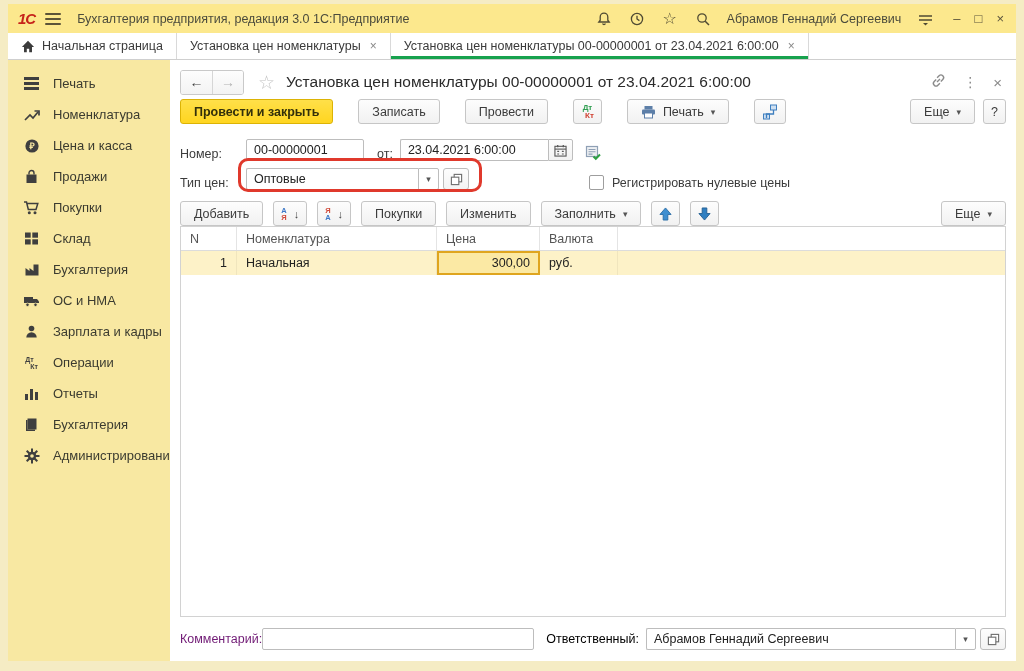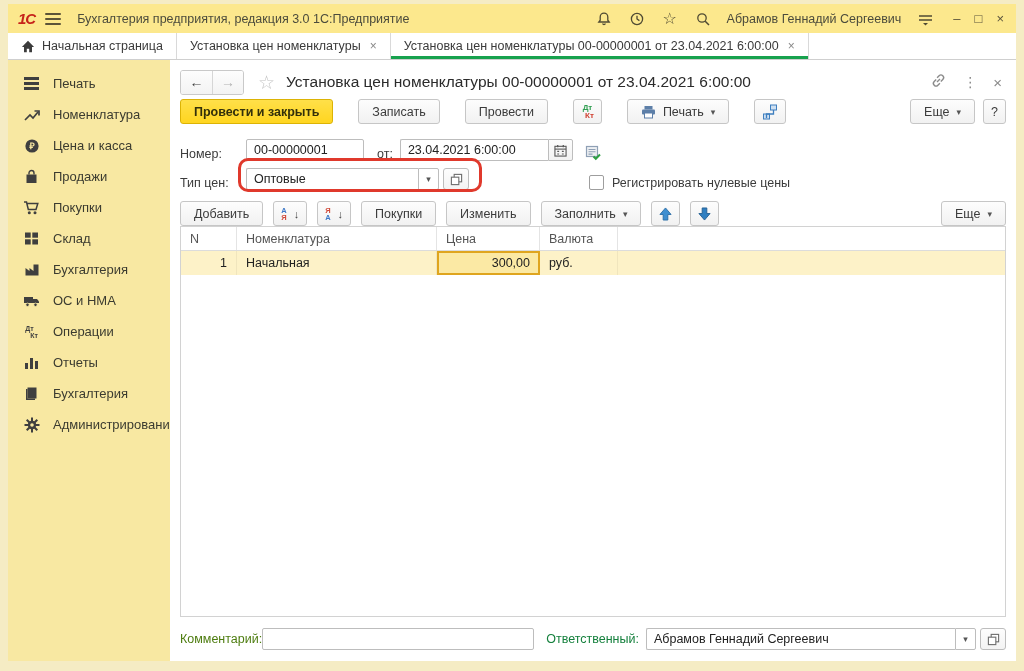--- a/index.html
+++ b/index.html
@@ -115,23 +115,23 @@
   .grid-row { display:grid; grid-template-columns:56px 200px 103px 78px 1fr; flex:0 0 24px; cursor:pointer; }
   .grid-row.selected { background:#fdf2c8; }
   .gr-cell { display:flex; align-items:center; padding:0 9px; font-size:12.5px; color:#222;
              border-right:1px solid rgba(0,0,0,0.05); overflow:hidden; }
   .gr-cell.num { justify-content:flex-end; }
   .cell-selected { outline:2px solid #dfa51f; outline-offset:-2px; background:#fbe9a4; }
   .grid-filler { flex:1; background:#fff; }
 
   
   .footer-row { flex:0 0 36px; display:flex; align-items:center; padding-top:8px; }
-  .cm-label { flex:0 0 72px; font-size:12.5px; color:#4d7c0f; }
+  .cm-label { flex:0 0 72px; font-size:12.5px; color:#701a75; }
   .cm-input { width:272px; }
-  .resp-label { margin:0 7px 0 12px; font-size:12.5px; color:#15803d; white-space:nowrap; }
+  .resp-label { margin:0 7px 0 12px; font-size:12.5px; color:#000000; white-space:nowrap; }
   .resp-grp { display:flex; flex:1; }
   .resp-input { flex:1; border-right:none; border-radius:2px 0 0 2px; }
 </style>
 </head>
 <body>
 
 <div class="frame">
 <div class="window">
 
   <div class="titlebar">
@@ -269,20 +269,29 @@
                 <rect x="1" y="3" width="9" height="6" fill="#3f3f3f"></rect>
                 <path d="M10 5 h4 l2 2.5 V9 h-6 z" fill="#3f3f3f"></path>
                 <circle cx="4.5" cy="10.8" r="1.7" fill="#3f3f3f" stroke="#f8e8a2" stroke-width="0.8"></circle>
                 <circle cx="12.5" cy="10.8" r="1.7" fill="#3f3f3f" stroke="#f8e8a2" stroke-width="0.8"></circle>
               </svg>
         </span>
         <span>ОС и НМА</span>
       </div>
       <div class="side-item">
         <span class="sico">
+          <svg width="15" height="15" viewBox="0 0 15 15">
+                <circle cx="7.5" cy="4.5" r="2.8" fill="#3f3f3f"></circle>
+                <path d="M2.3 13.5 a5.2 5.2 0 0 1 10.4 0 z" fill="#3f3f3f"></path>
+              </svg>
+        </span>
+        <span>Зарплата и кадры</span>
+      </div>
+      <div class="side-item">
+        <span class="sico">
           <span class="dtkt-side">
                 <span class="t">Дт</span>
                 <span class="b">Кт</span>
               </span>
         </span>
         <span>Операции</span>
       </div>
       <div class="side-item">
         <span class="sico">
           <span class="chartbars">

